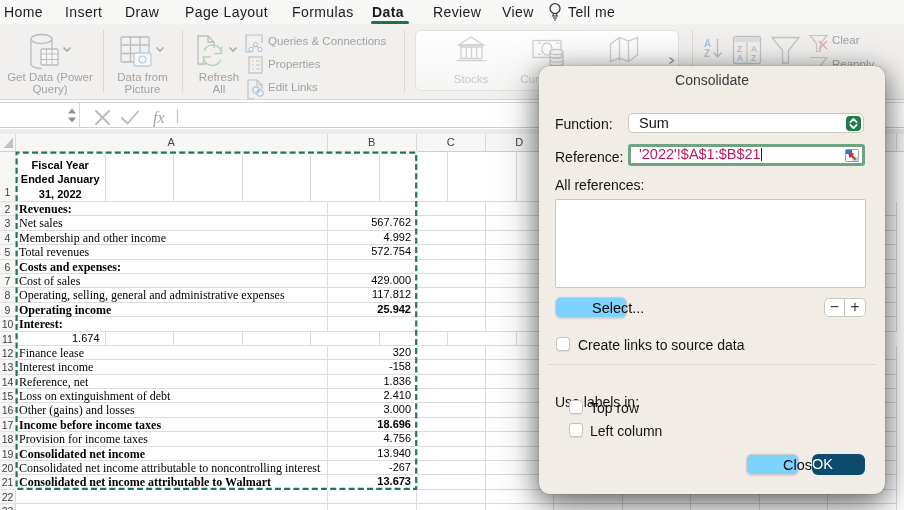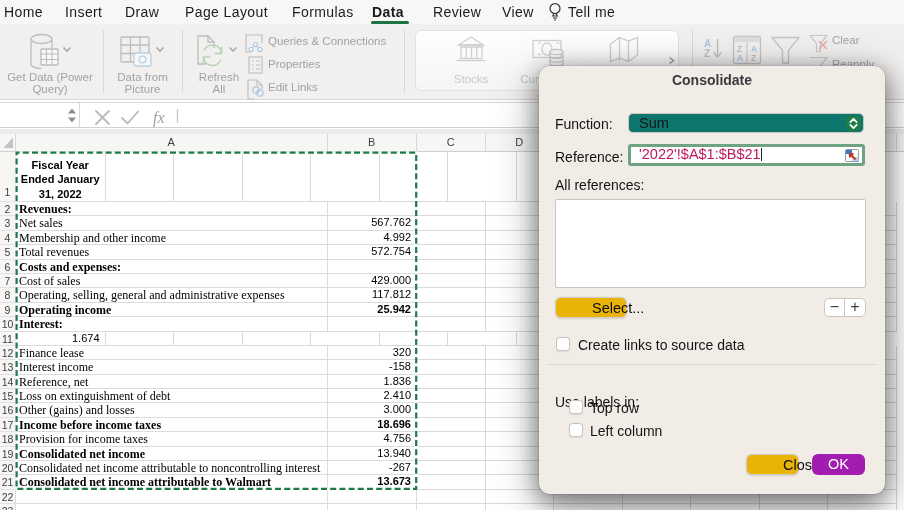--- a/index.html
+++ b/index.html
@@ -35,32 +35,32 @@
 .ca { width:311.5px; border-right:1px solid #dcdcdc; border-bottom:1px solid #dcdcdc; font-family:"Liberation Serif", serif; font-size:12px; color:#000; padding-left:3px; white-space:nowrap; overflow:visible; }
 .cb { width:89.5px; border-right:1px solid #dcdcdc; border-bottom:1px solid #dcdcdc; font-size:11px; color:#000; text-align:right; padding-right:5px; }
 .cx { width:68.5px; border-right:1px solid #d9d9d9; border-bottom:1px solid #d9d9d9; }
 .row, .rn, .ca, .cb, .cx { height:14.4px; }
 .rn, .ca, .cb, .cx, .ch { flex:none; }
 .b { font-weight:bold; }
 
 
 #dlg { position:absolute; left:539px; top:66px; width:346px; height:428px; background:#f1ece6; border-radius:11px; box-shadow:0 12px 45px rgba(0,0,0,0.35), -4px 6px 22px rgba(0,0,0,0.22), 4px 6px 22px rgba(0,0,0,0.22), 0 0 1.5px rgba(0,0,0,0.35); }
 #caret { display:inline-block; width:1.5px; height:13px; background:#222; vertical-align:-2px; }
-#dlg .title { position:absolute; left:0; right:0; top:6px; text-align:center; font-size:14px; font-weight:bold; color:#3a3a3c; }
+#dlg .title { position:absolute; left:0; right:0; top:6px; text-align:center; font-size:14px; font-weight:normal; color:#3a3a3c; }
 .dl { position:absolute; font-size:14px; color:#141415; white-space:nowrap; }
-#fnsel { position:absolute; left:89px; top:47px; width:236px; height:20px; background:#0f766e; border:1px solid #cac6c0; border-radius:5px; font-size:14.5px; color:#141415; padding-left:10px; line-height:18px; }
+#fnsel { position:absolute; left:89px; top:47px; width:236px; height:20px; background:#ffffff; border:1px solid #cac6c0; border-radius:5px; font-size:14.5px; color:#141415; padding-left:10px; line-height:18px; }
 #fnstep { position:absolute; right:2.5px; top:2px; width:15px; height:15px; background:#1d7c4a; border-radius:4px; }
 #refbox { position:absolute; left:89px; top:78px; width:237px; height:22px; background:#fff; border:3px solid #6fa381; border-radius:3px; font-size:14.5px; color:#be185d; padding-left:8px; line-height:15px; }
 #listbox { position:absolute; left:16px; top:133px; width:311px; height:89px; background:#fff; border:1px solid #c8c4be; border-radius:2px; }
-.btn { position:absolute; background:#eab308; border:1px solid #d2cec8; border-radius:6px; font-size:14.5px; color:#0b0b0c; text-align:center; box-shadow:0 0.5px 1.5px rgba(0,0,0,0.12);padding-left:36px; }
+.btn { position:absolute; background:#7dd3fc; border:1px solid #d2cec8; border-radius:6px; font-size:14.5px; color:#0b0b0c; text-align:center; box-shadow:0 0.5px 1.5px rgba(0,0,0,0.12);padding-left:36px; }
 #minusplus { position:absolute; left:285px; top:232px; width:42px; height:19px; background:#fff; border:1px solid #cac6c0; border-radius:5px; display:flex; }
 #minusplus div { width:21px; text-align:center; font-size:16px; line-height:16.5px; color:#3c3c3c; }
 .cbx { position:absolute; width:14px; height:14px; background:#fff; border:1px solid #c5c1bb; border-radius:3.5px; box-shadow:0 0.5px 1px rgba(0,0,0,0.08); }
 #divider { position:absolute; left:9px; top:298px; width:328px; height:1px; background:#dbd7d0; }
-#okbtn { position:absolute; left:273px; top:388px; width:53px; height:21px; background:#a21caf; border-radius:6px; color:#fff; font-size:14.5px; text-align:center; line-height:21px; }
+#okbtn { position:absolute; left:273px; top:388px; width:53px; height:21px; background:#0c4a6e; border-radius:6px; color:#fff; font-size:14.5px; text-align:left; line-height:21px; }
 </style>
 </head>
 <body>
 <div id="app">
 
   <div id="menubar">
     <span class="mitem" style="left:4px">Home</span>
     <span class="mitem" style="left:65px">Insert</span>
     <span class="mitem" style="left:125px">Draw</span>
     <span class="mitem" style="left:185px">Page Layout</span>

